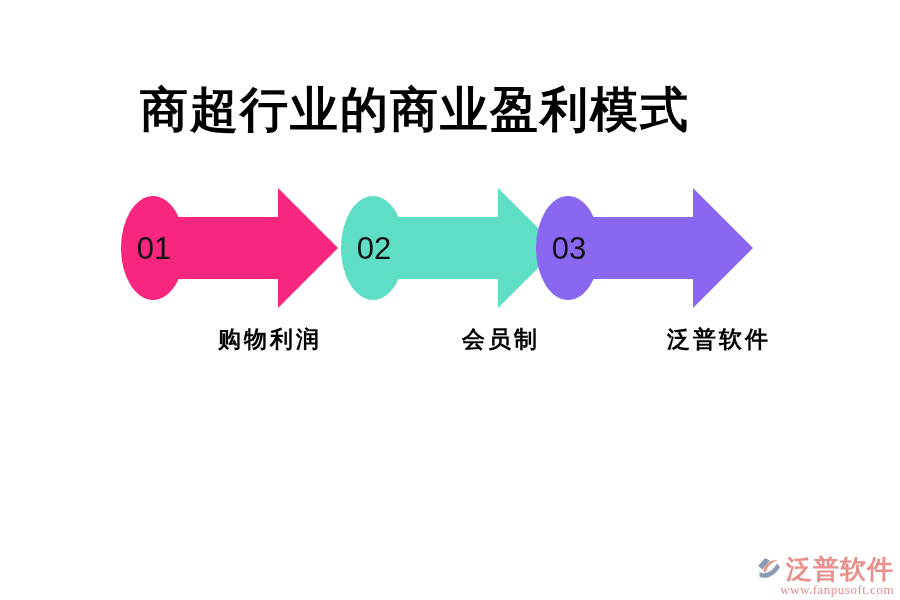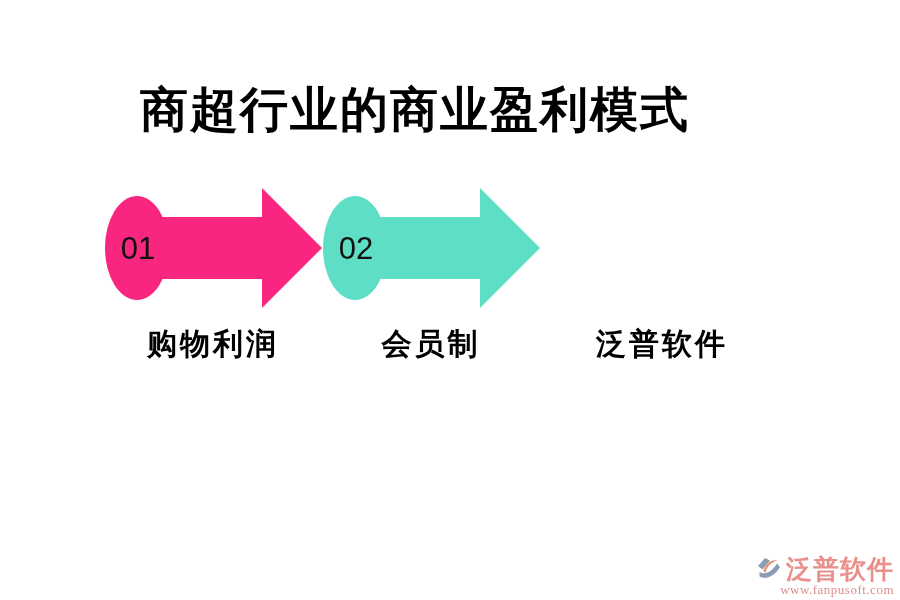--- a/index.html
+++ b/index.html
@@ -25,38 +25,38 @@
     letter-spacing: 2px;
     white-space: nowrap;
     line-height: 1;
   }
   .unit {
     position: absolute;
     top: 186px;
     width: 220px;
     height: 124px;
   }
-  .unit-1 { left: 104px; }
-  .unit-2 { left: 322px; }
+  .unit-1 { left: 120px; }
+  .unit-2 { left: 340px; }
   .unit-3 { left: 535px; }
   .step-num {
     font-family: "Liberation Sans", "DejaVu Sans", sans-serif;
     font-size: 31px;
     fill: #111111;
     text-anchor: middle;
   }
   .step-label {
     position: absolute;
     top: 327px;
     width: 218px;
-    font-size: 30px;
+    font-size: 23px;
     font-weight: bold;
     color: #000000;
     letter-spacing: 3px;
-    text-align: center;
+    text-align: right;
     white-space: nowrap;
     line-height: 1.1;
   }
   .label-1 { left: 104px; }
   .label-2 { left: 322px; }
   .label-3 { left: 553px; }
   .watermark {
     position: absolute;
     right: 6px;
     bottom: 4px;
@@ -104,20 +104,30 @@
     <svg width="220" height="124" viewBox="0 0 220 124">
       <g fill="#5EDEC4">
         <ellipse cx="33" cy="62" rx="32" ry="52"></ellipse>
         <rect x="33" y="31" width="126" height="62"></rect>
         <polygon points="158,2 218,62 158,122"></polygon>
       </g>
       <text class="step-num" x="34" y="73">02</text>
     </svg>
   </div>
 
+  <div class="unit unit-3">
+    <svg width="220" height="124" viewBox="0 0 220 124">
+      <g fill="#8A67F1">
+        <ellipse cx="33" cy="62" rx="32" ry="52"></ellipse>
+        <rect x="33" y="31" width="126" height="62"></rect>
+        <polygon points="158,2 218,62 158,122"></polygon>
+      </g>
+      <text class="step-num" x="34" y="73">03</text>
+    </svg>
+  </div>
 
   <div class="step-label label-1">购物利润</div>
   <div class="step-label label-2">会员制</div>
   <div class="step-label label-3">泛普软件</div>
 
   <div class="watermark">
     <div class="wm-row">
       <svg width="27" height="26" viewBox="0 0 26 26">
         <path d="M1.5,9 L8.5,1 L13.5,3.5 L6,12.5 Z M3,15 C9,18.5 15.5,14.5 20.5,6.5 L23.5,10 C18,19.5 9,23 3,19.5 Z" fill="#8C9CB4"></path>
         <path d="M7,13 C10,5 16,2 21,3.5 C15,5.2 11,9 9.5,14.5 C8.8,16.3 7.3,15.2 7,13 Z" fill="#E5967E"></path>

